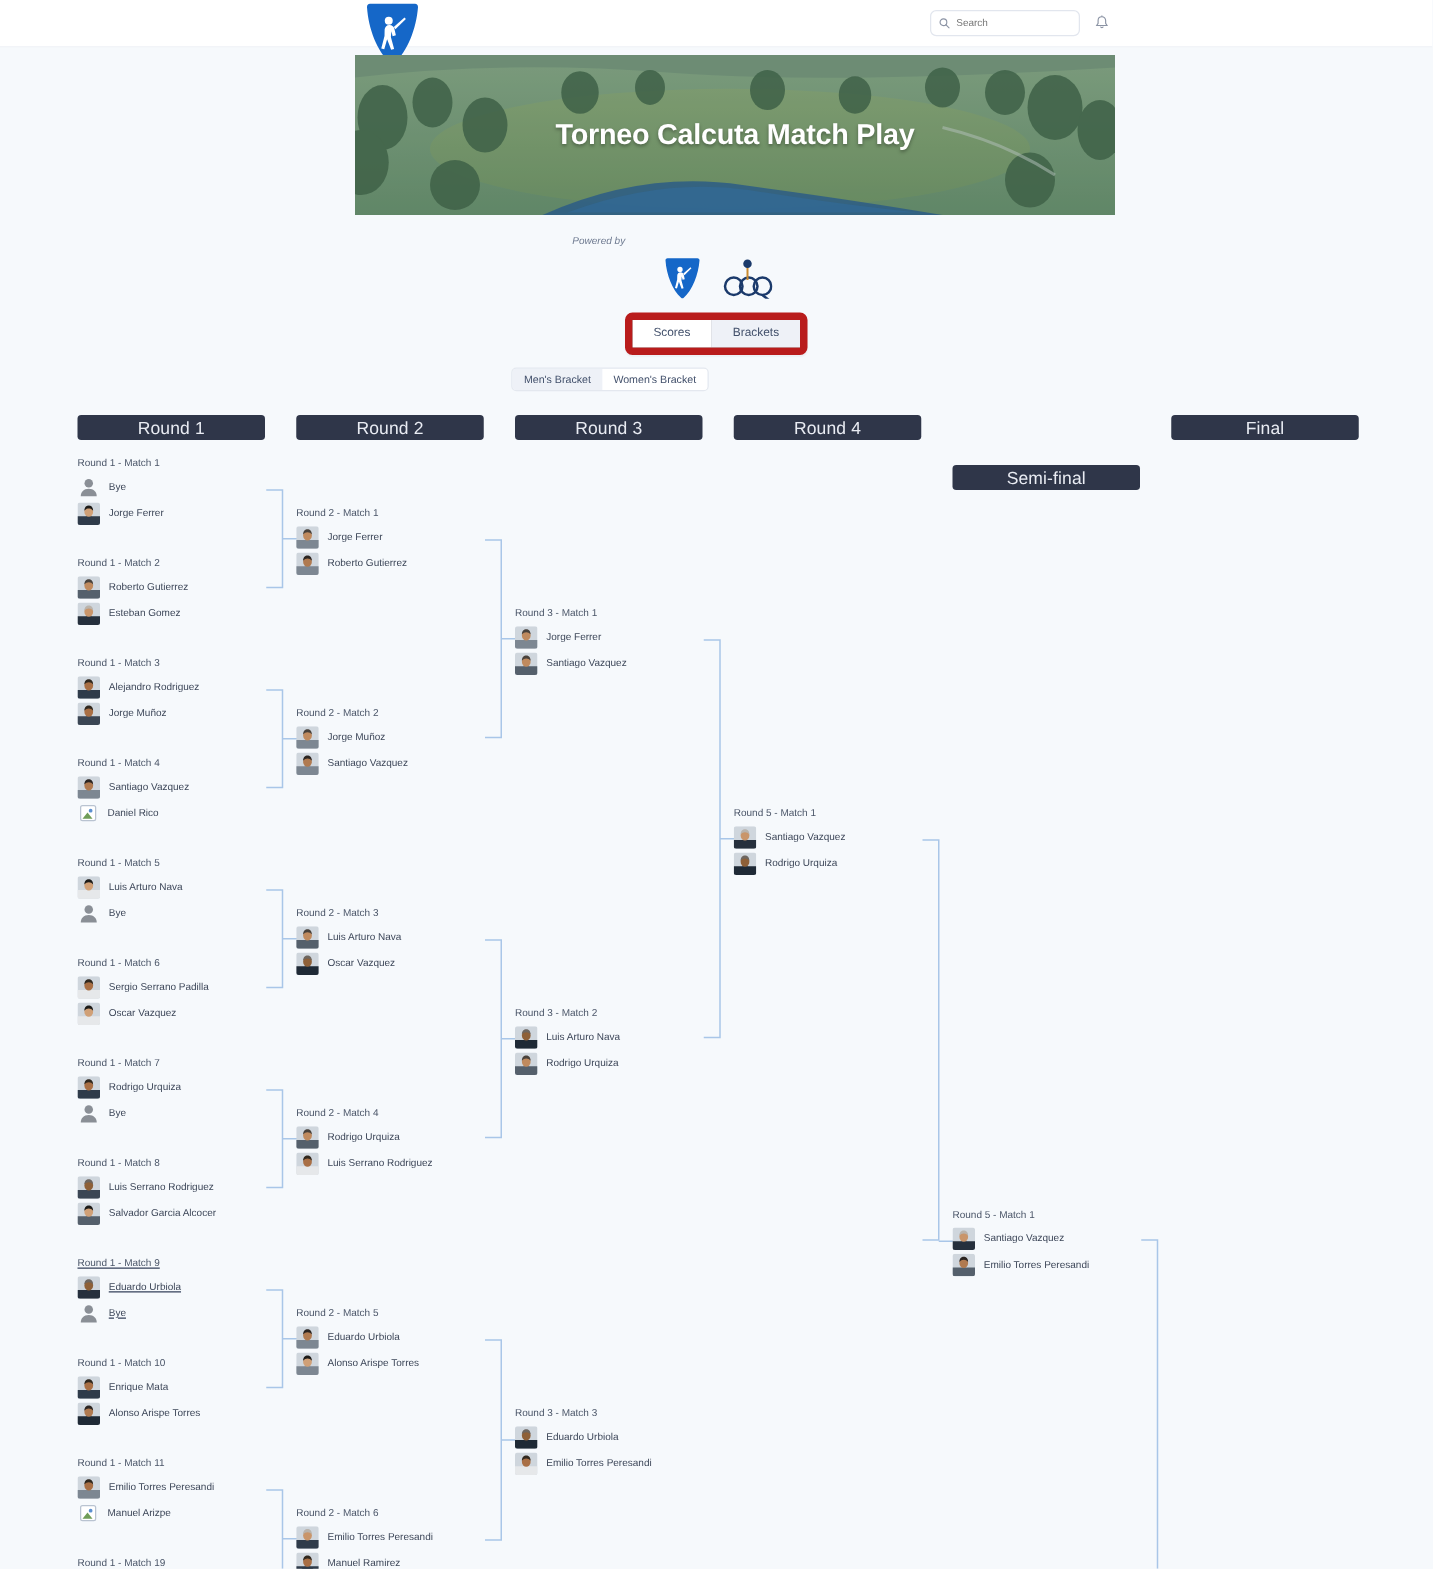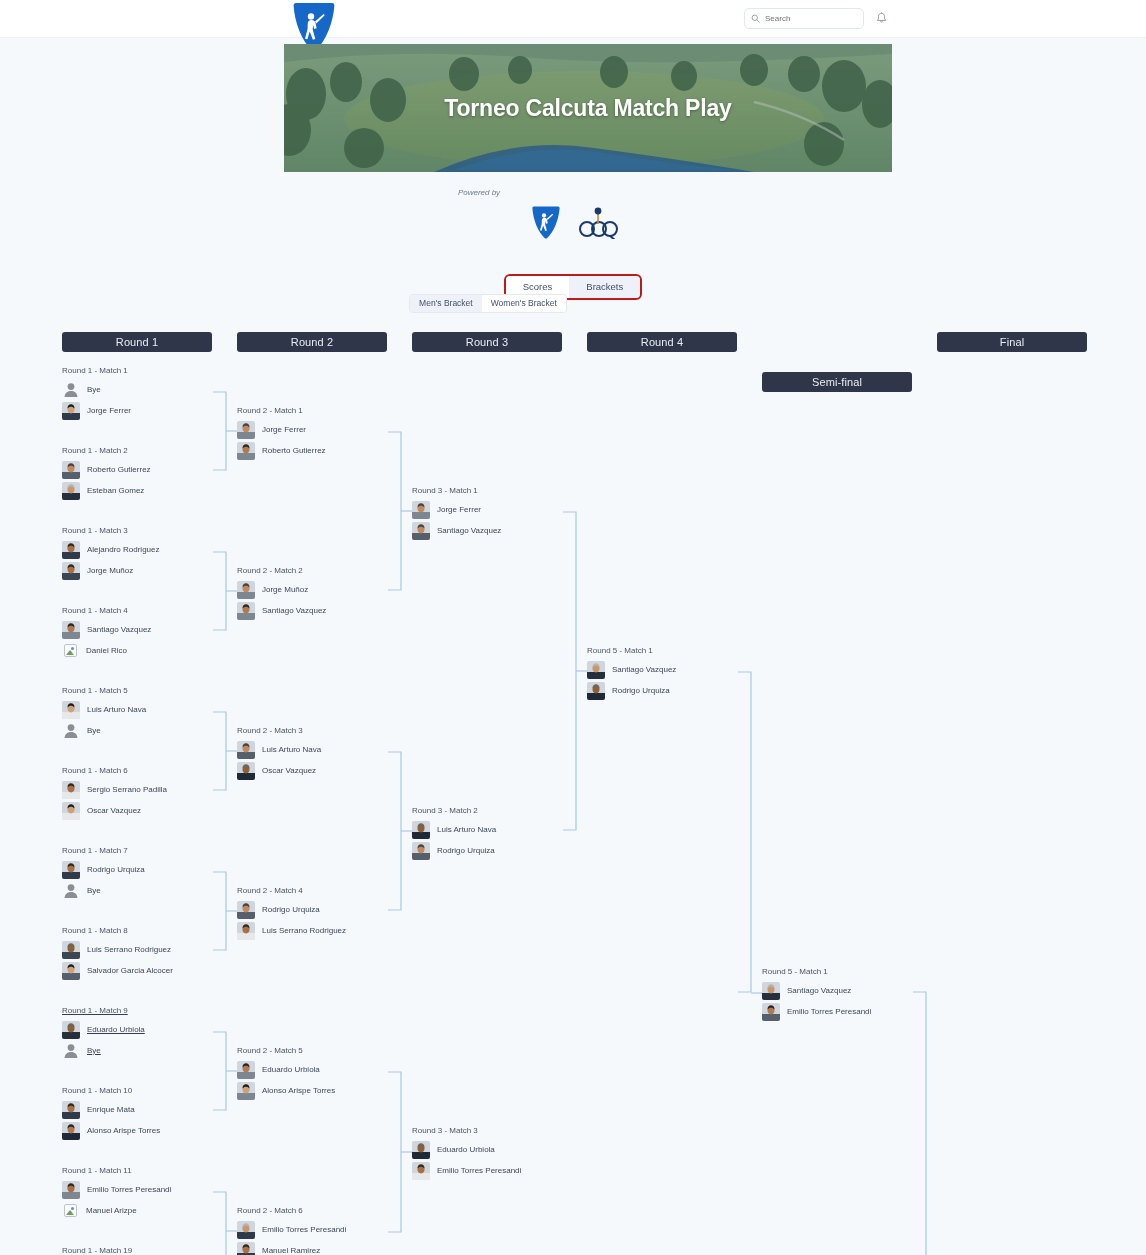--- a/index.html
+++ b/index.html
@@ -71,24 +71,23 @@
   .pl-golf { width:36px; height:39px; display:block; }
   .pl-cca  { width:40px; height:33px; display:block; }
 
   
   .seg-row1 {
     position:absolute; top:250px; left:0; width:1146px;
     display:flex; justify-content:center;
   }
   .seg-group {
     display:flex;
-    border:2px solid #b91c1c; border-radius:6px; overflow:hidden;
+    border:6px solid #b91c1c; border-radius:6px; overflow:hidden;
     background:#a3a3a3;
     box-shadow:0 1px 1px rgba(20,30,60,.04);
-    margin-top:24px;
   }
   .seg-btn {
     font-family:"Liberation Sans", sans-serif;
     font-size:9.5px; color:#42506b;
     padding:6px 17px;
     background:#eef1f7;
     border:none; cursor:pointer;
     line-height:1;
   }
   .seg-btn.on { background:#ffffff; }
@@ -108,21 +107,21 @@
 
   
   .bracket { position:absolute; left:0; top:0; width:1146px; height:1255px; }
 
   .round-head {
     position:absolute;
     height:20px;
     background:#2f3649;
     border-radius:3px;
     color:#e9ecf3;
-    font-size:11px;
+    font-size:14px;
     display:flex; align-items:center; justify-content:center;
     letter-spacing:.1px;
   }
 
   .match {
     position:absolute;
     width:175px;
   }
   .match-title {
     font-size:8px; color:#4a5568; margin-bottom:4px; white-space:nowrap;

